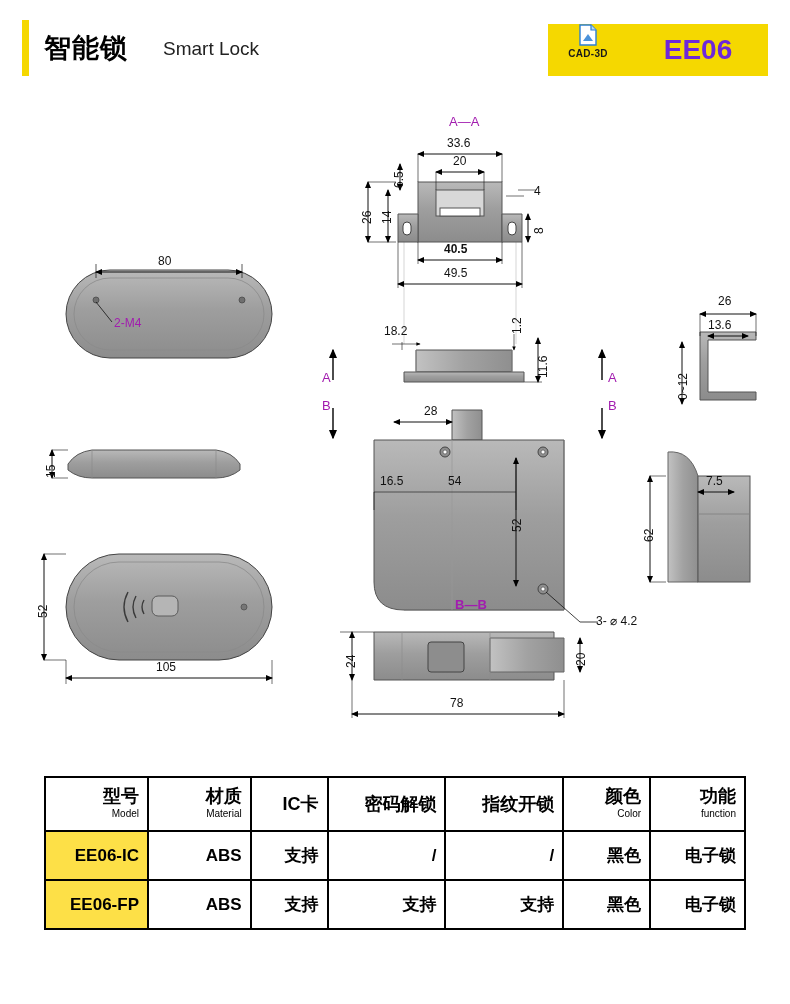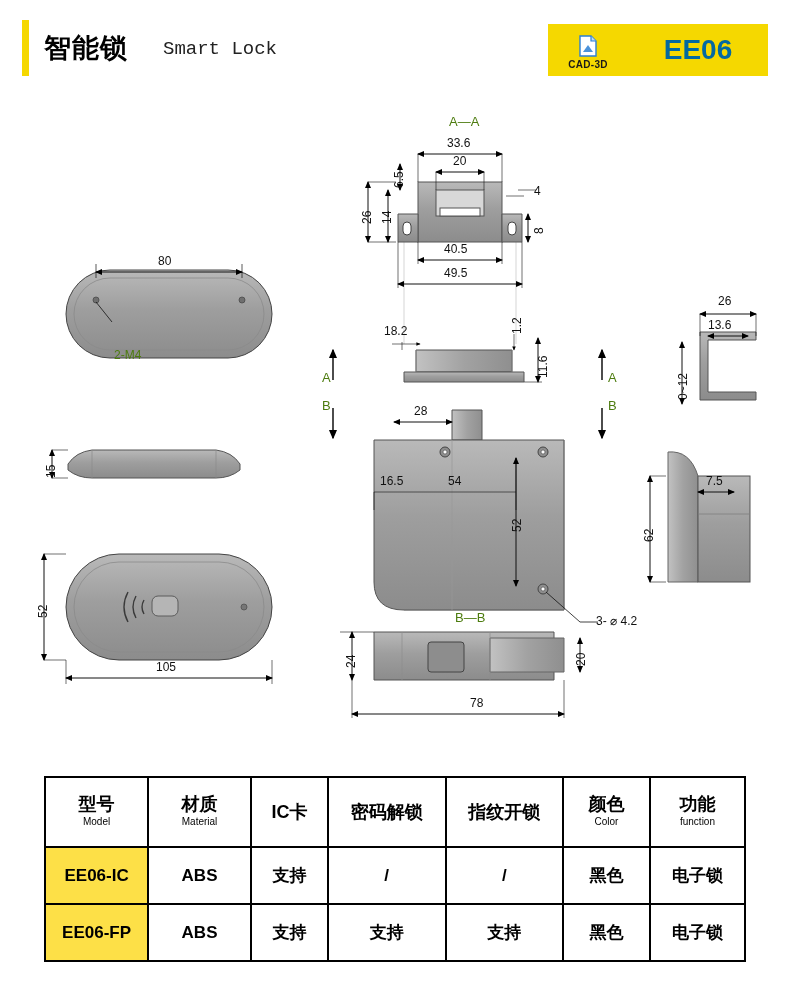--- a/index.html
+++ b/index.html
@@ -20,57 +20,57 @@
   .header-bar-left {
     position: absolute; left: 22px; top: 20px; width: 7px; height: 56px;
     background: #f5d800;
   }
   .title-cn {
     position: absolute; left: 44px; top: 30px;
     font-size: 27px; font-weight: bold; letter-spacing: 1px;
   }
   .title-en {
     position: absolute; left: 163px; top: 38px;
-    font-size: 19px; color: #222; font-family: Liberation Mono, monospace;
+    font-size: 19px; color: #222;
   }
   .cad-badge {
     position: absolute; left: 548px; top: 24px; width: 80px; height: 52px;
     background: #f5d800; display: flex; flex-direction: column;
-    align-items: center; justify-content: flex-start; padding-top: 11px;
+    align-items: center; justify-content: flex-start; padding-top: 0;
   }
   .cad-badge .page-ico { width: 22px; height: 22px; position: relative; }
   .cad-badge .page-ico svg { display:block; }
   .cad-badge .cad-label {
     font-size: 10px; font-weight: bold; color: #1a1a1a; margin-top: 2px;
     letter-spacing: .3px;
   }
   .model-badge {
     position: absolute; left: 628px; top: 24px; width: 140px; height: 52px;
     background: #f5d800; display:flex; align-items:center; justify-content:center;
   }
-  .model-badge span { font-size: 28px; font-weight: bold; color:#0369a1; }
+  .model-badge span { font-size: 28px; font-weight: bold; color:#6d28d9; }
 
   
   .drawing { position: absolute; left:0; top:92px; width:790px; height:668px; }
   .dim { position:absolute; font-size:12px; color:#111; white-space:nowrap; }
   .dim.vert { transform: rotate(-90deg); transform-origin: left top; }
-  .lbl { position:absolute; font-size:12px; color:#4d7c0f; white-space:nowrap; }
+  .lbl { position:absolute; font-size:12px; color:#a21caf; white-space:nowrap; }
   .lbl.big { font-size:13px; }
 
   svg.draw { position:absolute; left:0; top:0; width:790px; height:668px; }
 
   
   .spec-table {
     position: absolute; left: 44px; top: 776px;
     border-collapse: collapse;
     width: 702px;
   }
   .spec-table td, .spec-table th {
-    border: 2px solid #000; text-align: center; vertical-align: middle;
-    font-size: 17px; font-weight: bold; padding: 16px;
+    border: 2px solid #000; text-align: right; vertical-align: middle;
+    font-size: 17px; font-weight: bold; padding: 8px;
   }
   .spec-table thead th { height: 52px; background:#fff; }
   .spec-table thead .th-cn { display:block; font-size:18px; line-height: 20px;}
   .spec-table thead .th-en { display:block; font-size:10px; font-weight:normal; line-height: 16px;}
   .spec-table tbody td { height: 49px; }
   .spec-table tbody td.model-cell { background: #fde047; font-size:17px; }
   .col-model { width: 104px; }
   .col-material { width: 104px; }
   .col-ic { width: 78px; }
   .col-pw { width: 120px; }
@@ -298,57 +298,57 @@
         <line x1="650" y1="384" x2="666" y2="384" stroke-width="0.6"></line>
         <line x1="650" y1="490" x2="666" y2="490" stroke-width="0.6"></line>
 
         <line x1="698" y1="400" x2="734" y2="400" marker-start="url(#ahs)" marker-end="url(#ah)"></line>
       </g>
 
     </g>
   </svg>
 
   <div class="dim" style="left:158px; top:162px;">80</div>
-  <div class="lbl" style="left:114px; top:224px;margin-top:32px;">2-M4</div>
+  <div class="lbl" style="left:114px; top:224px;">2-M4</div>
 
   <div class="dim vert" style="left:44px; top:386px;">15</div>
 
   <div class="dim vert" style="left:36px; top:526px;">52</div>
   <div class="dim" style="left:156px; top:568px;">105</div>
 
   <div class="lbl big" style="left:449px; top:22px;">A—A</div>
   <div class="dim" style="left:447px; top:44px;">33.6</div>
   <div class="dim" style="left:453px; top:62px;">20</div>
   <div class="dim vert" style="left:392px; top:96px;">6.5</div>
   <div class="dim vert" style="left:360px; top:132px;">26</div>
   <div class="dim vert" style="left:380px; top:132px;">14</div>
   <div class="dim" style="left:534px; top:92px;">4</div>
   <div class="dim vert" style="left:532px; top:142px;">8</div>
-  <div class="dim" style="left:444px; top:150px;">40.5</div>
+  <div class="dim" style="left:444px; top:150px;font-weight:bold;">40.5</div>
   <div class="dim" style="left:444px; top:174px;">49.5</div>
 
   <div class="dim" style="left:384px; top:232px;">18.2</div>
   <div class="dim vert" style="left:510px; top:242px;">1.2</div>
   <div class="dim vert" style="left:536px; top:286px;">11.6</div>
 
   <div class="lbl big" style="left:322px; top:278px;">A</div>
   <div class="lbl big" style="left:322px; top:306px;">B</div>
   <div class="lbl big" style="left:608px; top:278px;">A</div>
   <div class="lbl big" style="left:608px; top:306px;">B</div>
 
-  <div class="dim" style="left:414px; top:312px;text-align:center;">28</div>
+  <div class="dim" style="left:424px; top:312px;text-align:center;">28</div>
   <div class="dim" style="left:380px; top:382px;">16.5</div>
   <div class="dim" style="left:448px; top:382px;">54</div>
   <div class="dim vert" style="left:510px; top:440px;">52</div>
   <div class="dim" style="left:596px; top:522px;">3- ⌀ 4.2</div>
 
-  <div class="lbl big" style="left:455px; top:518px;">B—B</div>
+  <div class="lbl big" style="left:455px; top:505px;font-weight:bold;">B—B</div>
   <div class="dim vert" style="left:344px; top:576px;">24</div>
   <div class="dim vert" style="left:574px; top:574px;">20</div>
-  <div class="dim" style="left:450px; top:604px;margin-left:20px;">78</div>
+  <div class="dim" style="left:450px; top:604px;">78</div>
 
   <div class="dim" style="left:718px; top:202px;">26</div>
   <div class="dim" style="left:708px; top:226px;">13.6</div>
   <div class="dim vert" style="left:676px; top:308px;">0~12</div>
   <div class="dim vert" style="left:642px; top:450px;">62</div>
   <div class="dim" style="left:706px; top:382px;">7.5</div>
 </div>
 
 <table class="spec-table">
   <thead>

